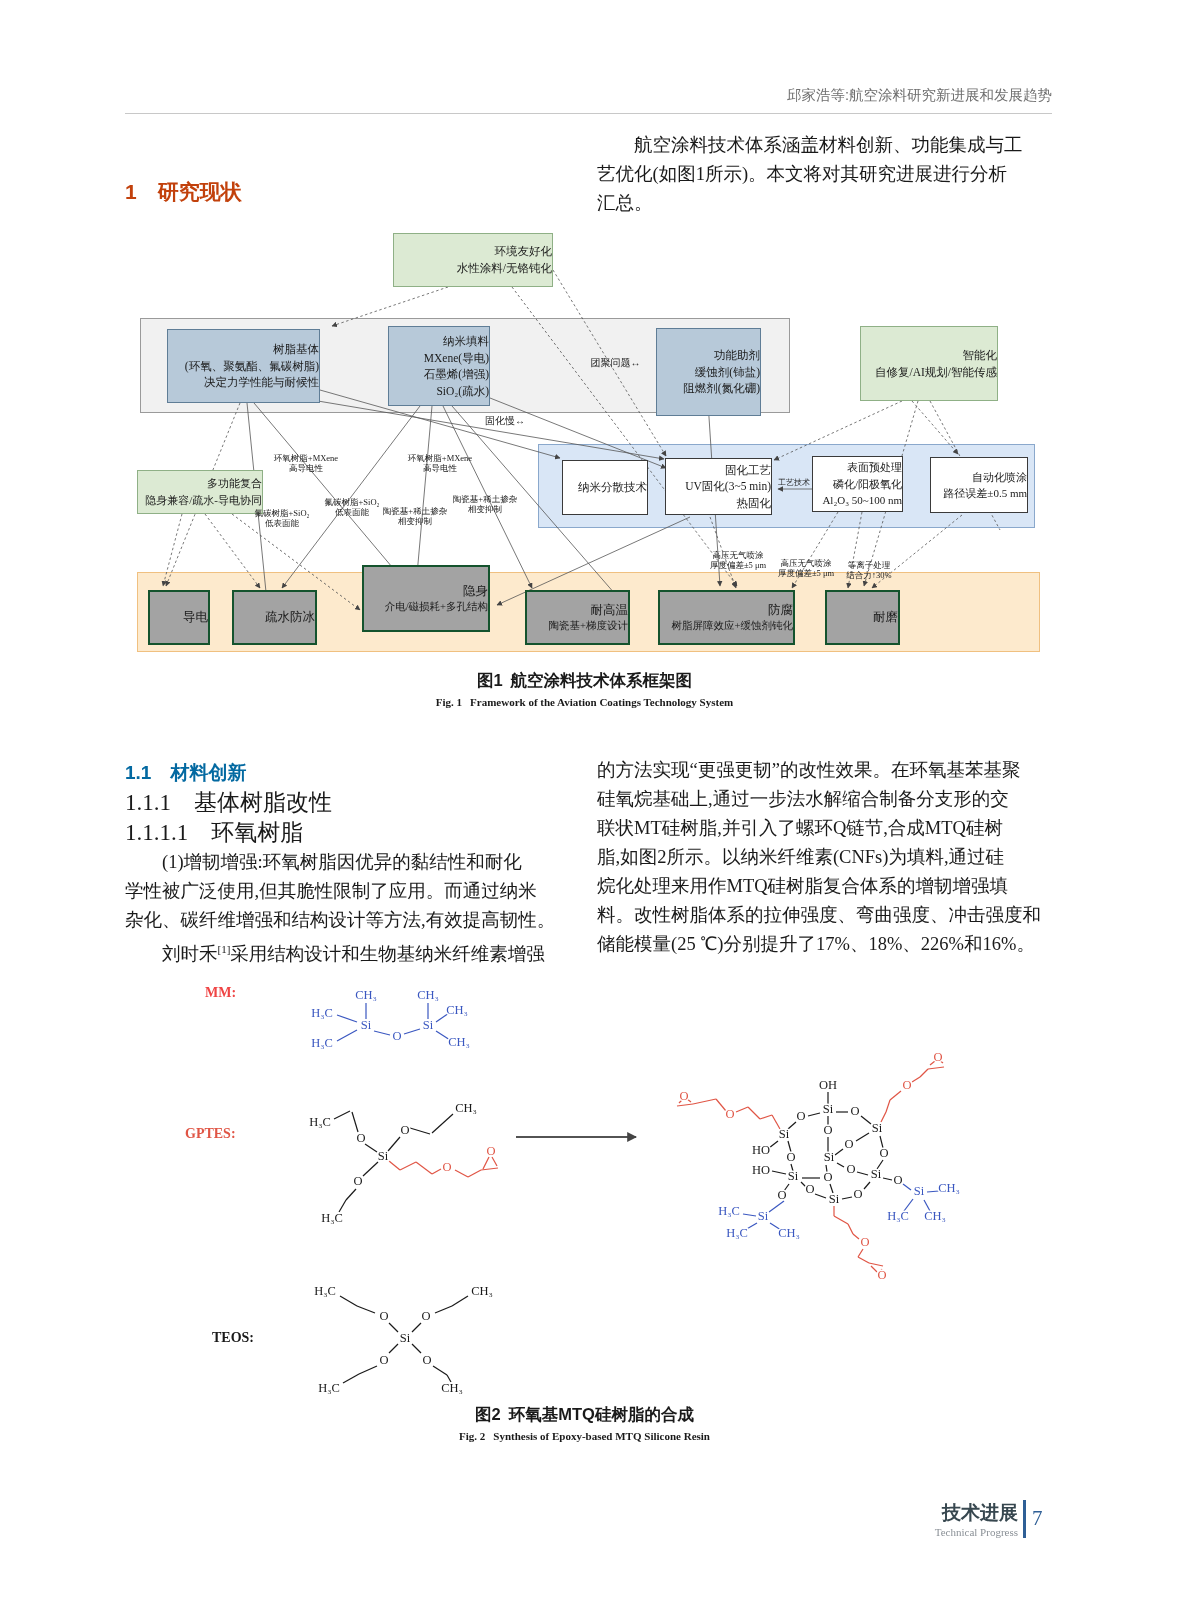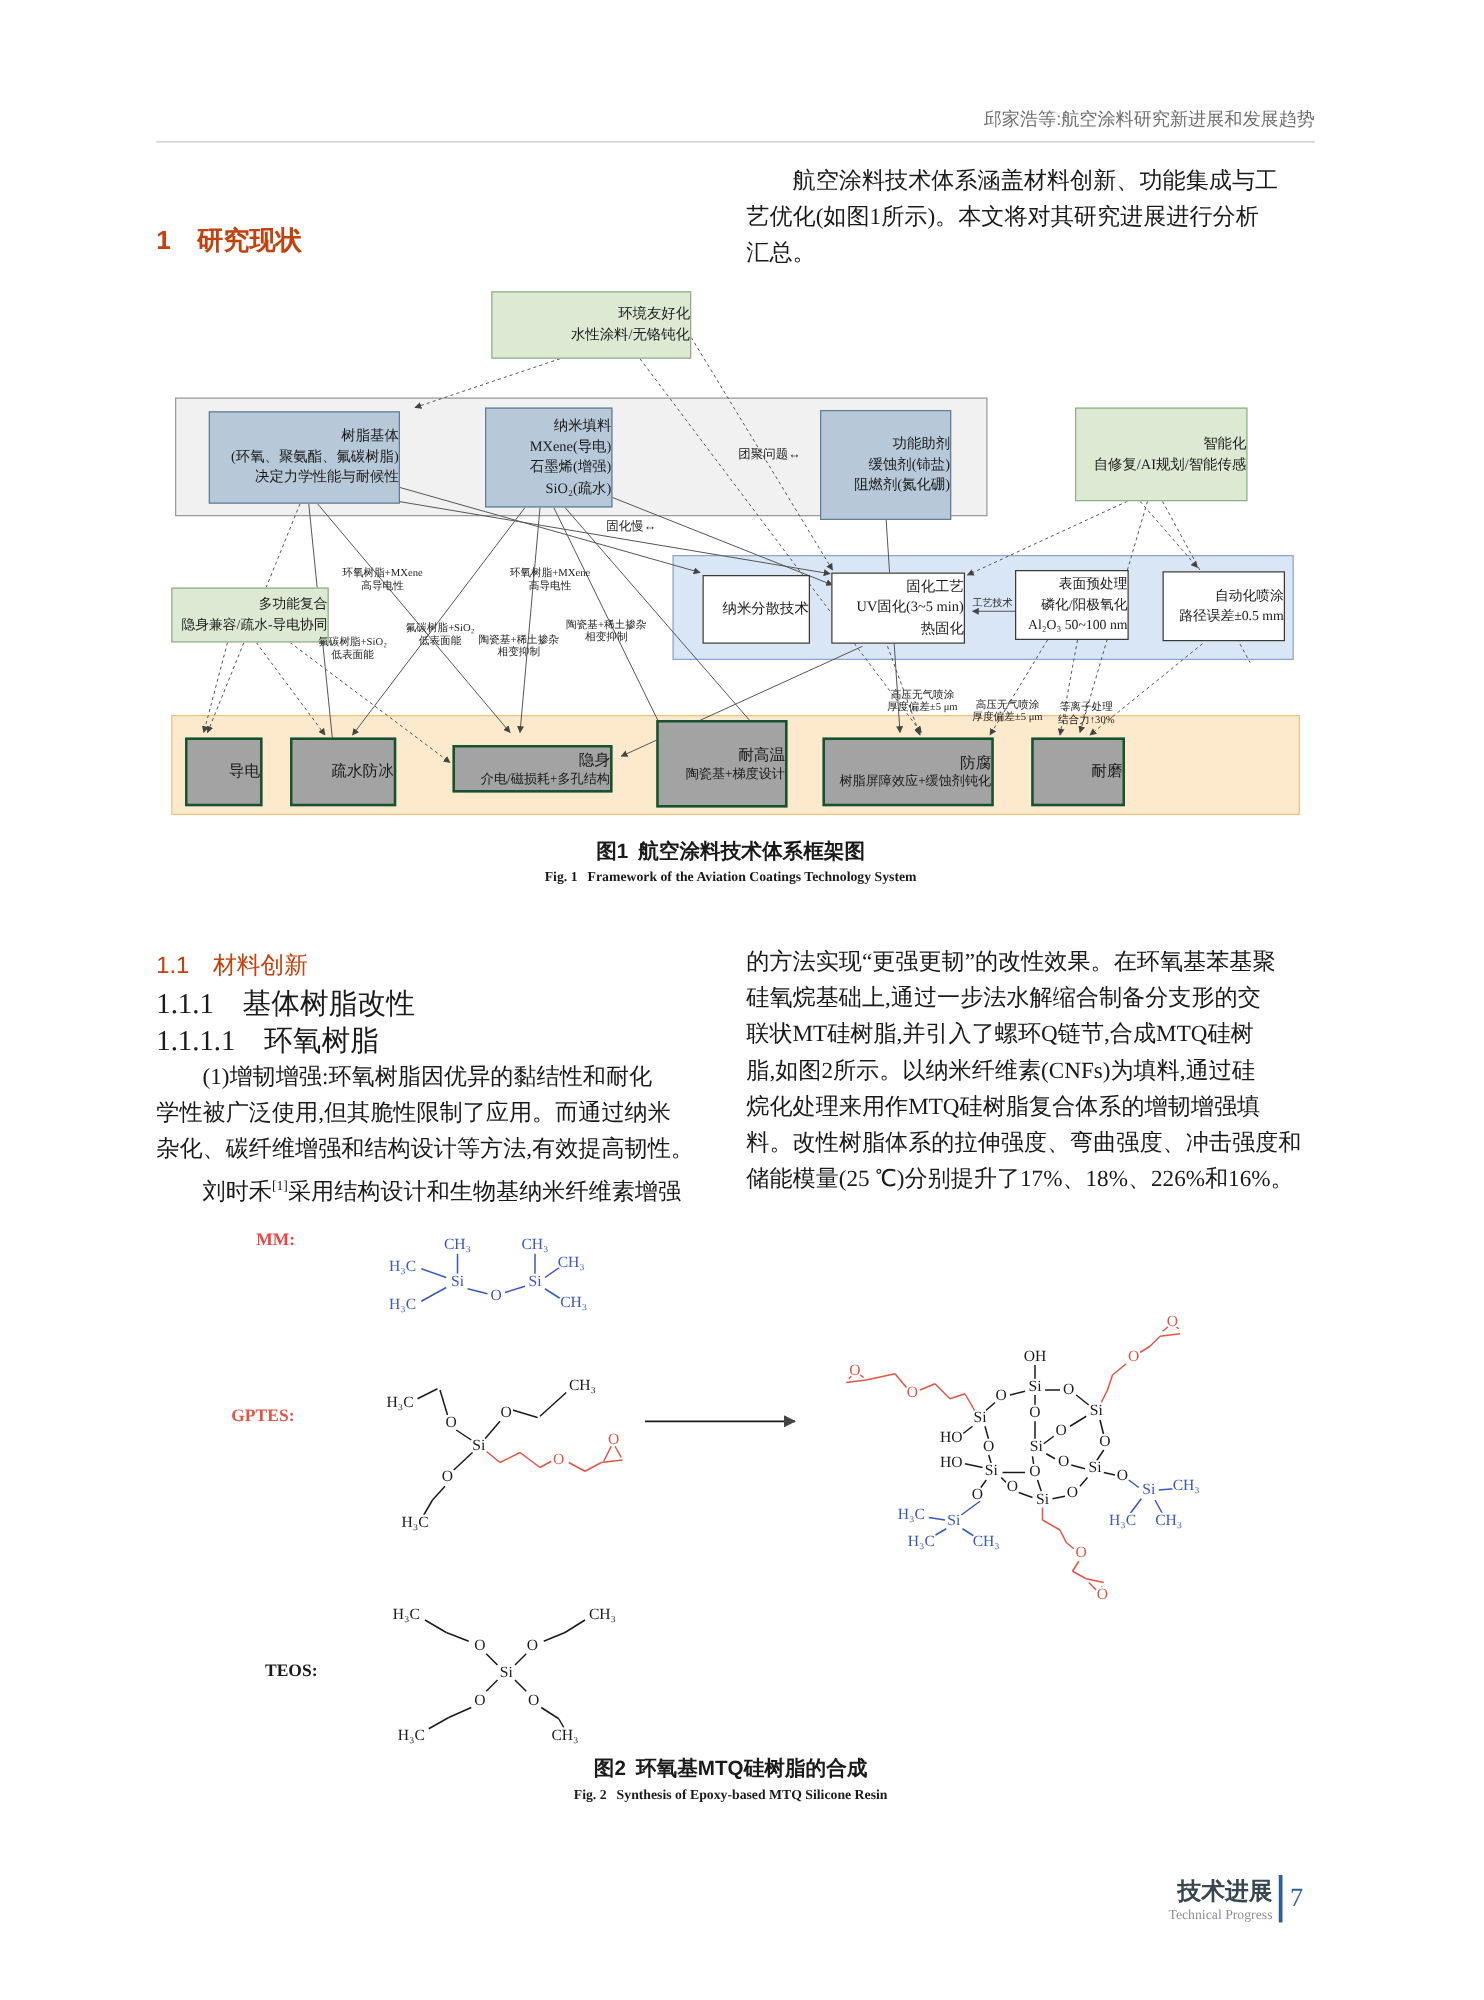--- a/index.html
+++ b/index.html
@@ -3,21 +3,21 @@
 <meta charset="utf-8">
 <style>
   *{margin:0;padding:0;box-sizing:border-box}
   html,body{background:#fff}
   body{width:1187px;height:1600px;position:relative;font-family:"Liberation Serif",serif;color:#1a1a1a}
   .abs{position:absolute}
   .rule{position:absolute;left:125px;top:113px;width:927px;height:1px;background:#c8c8c8}
   .running{position:absolute;left:452px;top:86px;width:600px;text-align:right;font-size:14.5px;color:#6f6f6f;font-family:"Liberation Sans",sans-serif}
   .bodytext{font-size:18.5px;line-height:29px;text-align:justify}
   .h1-green{position:absolute;left:125px;top:178px;font-size:21px;font-weight:bold;color:#c2410c;font-family:"Liberation Sans",sans-serif}
-  .sec-green{color:#c2410c;font-family:"Liberation Sans",sans-serif;font-weight:normal;font-size:19px}
+  .sec-green{color:#0369a1;font-family:"Liberation Sans",sans-serif;font-weight:bold;font-size:19px}
   .sec-sub{font-size:23px}
   
   #fig-overlay{position:absolute;left:0;top:0;z-index:2;pointer-events:none}
   .band{position:absolute;z-index:1}
   .gray-band{background:#f1f1f1;border:1px solid #9a9a9a}
   .blue-band{background:#d9e6f6;border:1px solid #8aa8cc}
   .orange-band{background:#fdeacd;border:1px solid #f0c080}
   .box{position:absolute;z-index:3;display:flex;flex-direction:column;justify-content:center;align-items:flex-end;text-align:center}
   .green-box{background:#dcead3;border:1px solid #8fb086;font-size:11.5px;line-height:17px}
   .blue-box{background:#b7c9d9;border:1px solid #5f7d96;font-size:11.5px;line-height:16.5px}
@@ -355,25 +355,25 @@
       <div>等离子处理</div>
       <div>结合力↑30%</div>
     </div>
 
   <div class="box teal-box" style="left:148px;top:590px;width:62px;height:55px">
       <div class="t">导电</div>
     </div>
   <div class="box teal-box" style="left:232px;top:590px;width:85px;height:55px">
       <div class="t">疏水防冰</div>
     </div>
-  <div class="box teal-box" style="left:362px;top:596px;width:128px;height:38px">
+  <div class="box teal-box" style="left:362px;top:565px;width:128px;height:67px">
       <div class="t">隐身</div>
       <div class="s">介电/磁损耗+多孔结构</div>
     </div>
-  <div class="box teal-box" style="left:525px;top:576px;width:105px;height:70px">
+  <div class="box teal-box" style="left:525px;top:590px;width:105px;height:55px">
       <div class="t">耐高温</div>
       <div class="s">陶瓷基+梯度设计</div>
     </div>
   <div class="box teal-box" style="left:658px;top:590px;width:137px;height:55px">
       <div class="t">防腐</div>
       <div class="s">树脂屏障效应+缓蚀剂钝化</div>
     </div>
   <div class="box teal-box" style="left:825px;top:590px;width:75px;height:55px">
       <div class="t">耐磨</div>
     </div>

